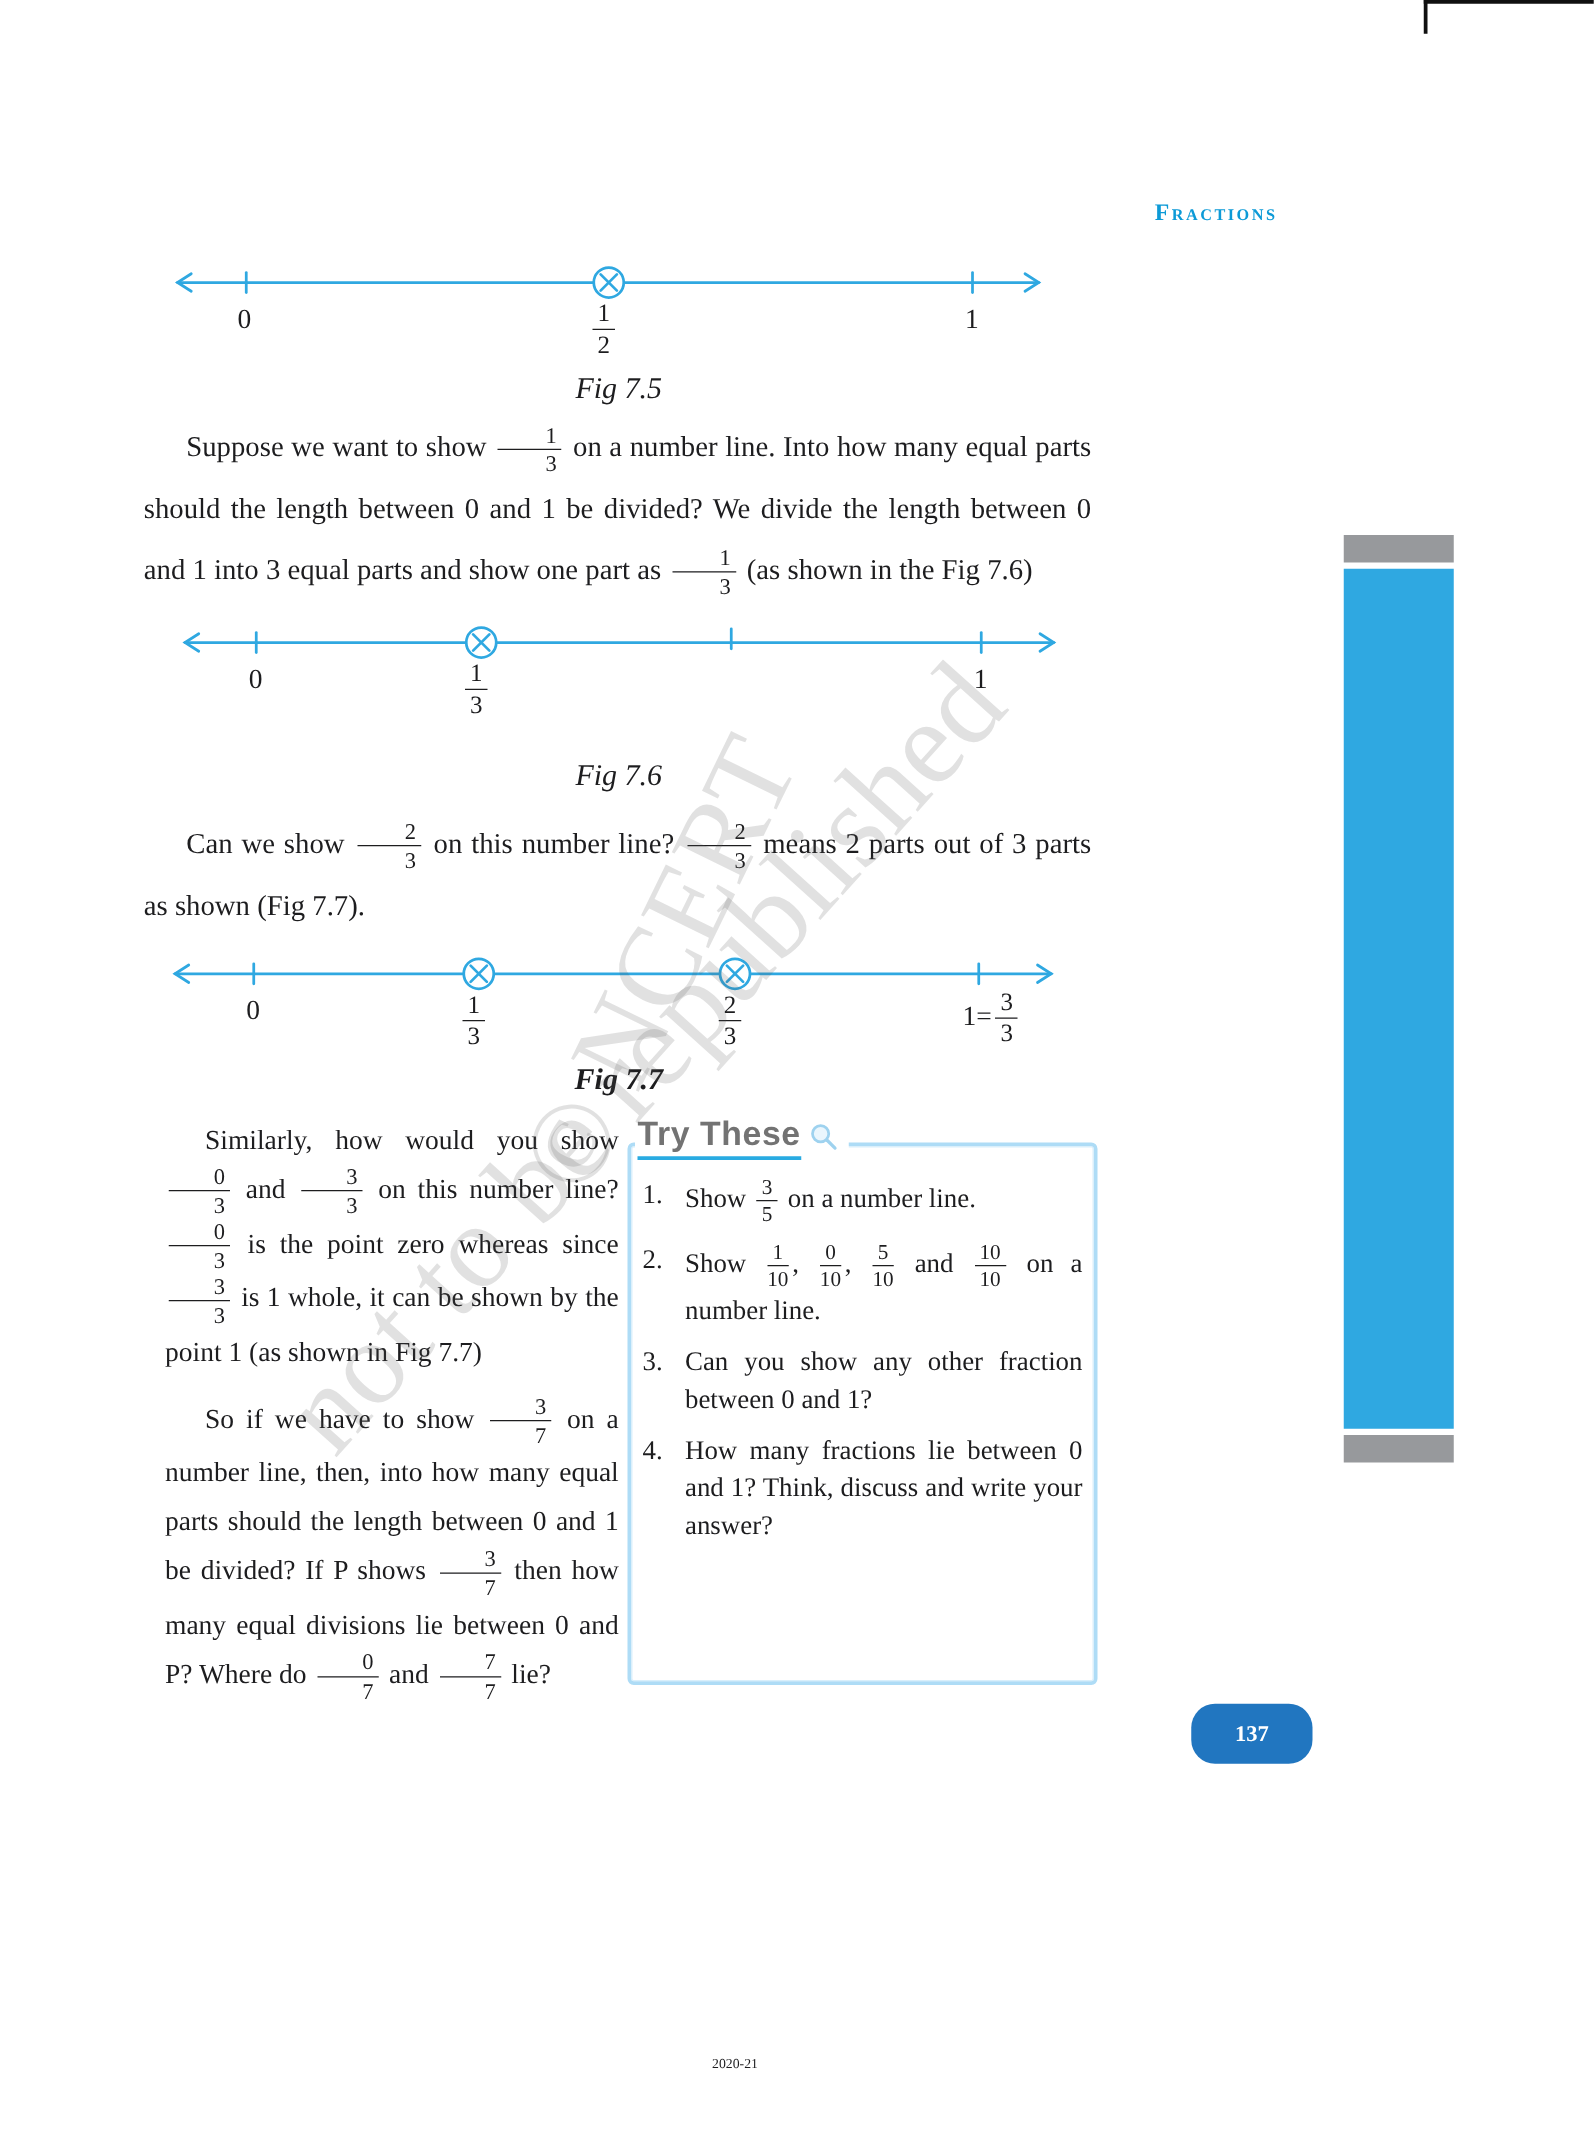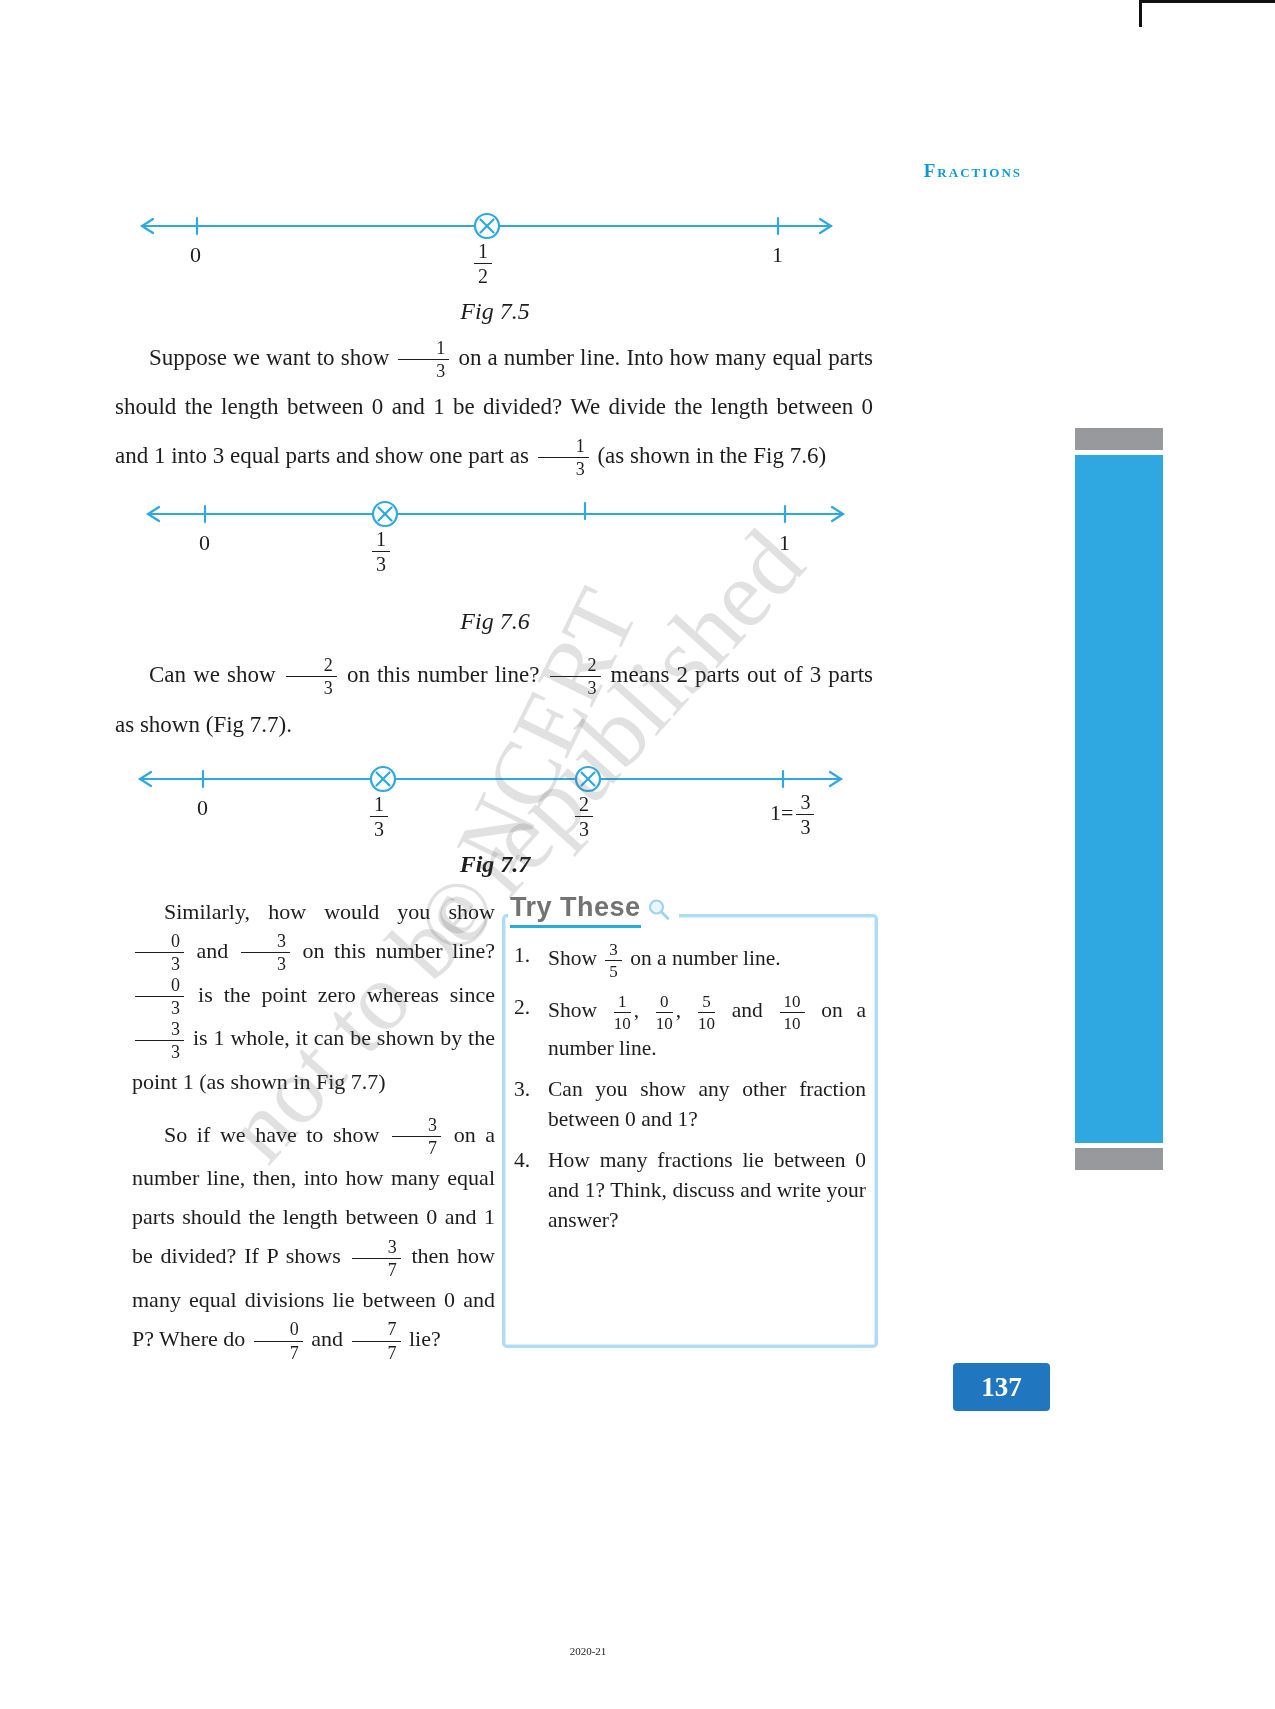--- a/index.html
+++ b/index.html
@@ -34,21 +34,21 @@
   .tt-list { position:absolute; left:12px; right:12px; top:48px; }
   .tt-item { display:flex; gap:8px; margin-bottom:11px; font-size:21.5px; line-height:30px; }
   .tt-num { min-width:26px; }
   .tt-text { flex:1; text-align:justify; }
   .tt-text .frac { font-size:17px; }
 
   
   .sidebar { position:absolute; left:1075px; width:88px; }
 
   
-  .pagenum-box { position:absolute; left:953px; top:1363px; width:97px; height:48px; background:#2176c0; border-radius:4px; display:flex; align-items:center; justify-content:center; color:#ffffff; font-weight:bold; font-size:27px; }
+  .pagenum-box { position:absolute; left:953px; top:1363px; width:97px; height:48px; background:#2176c0; border-radius:19px; display:flex; align-items:center; justify-content:center; color:#ffffff; font-weight:bold; font-size:18px; }
 
   
   .footer-year { position:absolute; left:488px; top:1645px; width:200px; text-align:center; font-size:11px; }
 
   
   .wm { position:absolute; white-space:nowrap; color:rgba(90,90,90,0.18); pointer-events:none; z-index:10; font-family:"Liberation Serif", serif; }
   .wm1 { left:332px; top:718px; font-size:92px; transform:rotate(-64deg); }
   .wm2 { left:110px; top:790px; font-size:96px; transform:rotate(-48deg); }
 </style>
 </head>

